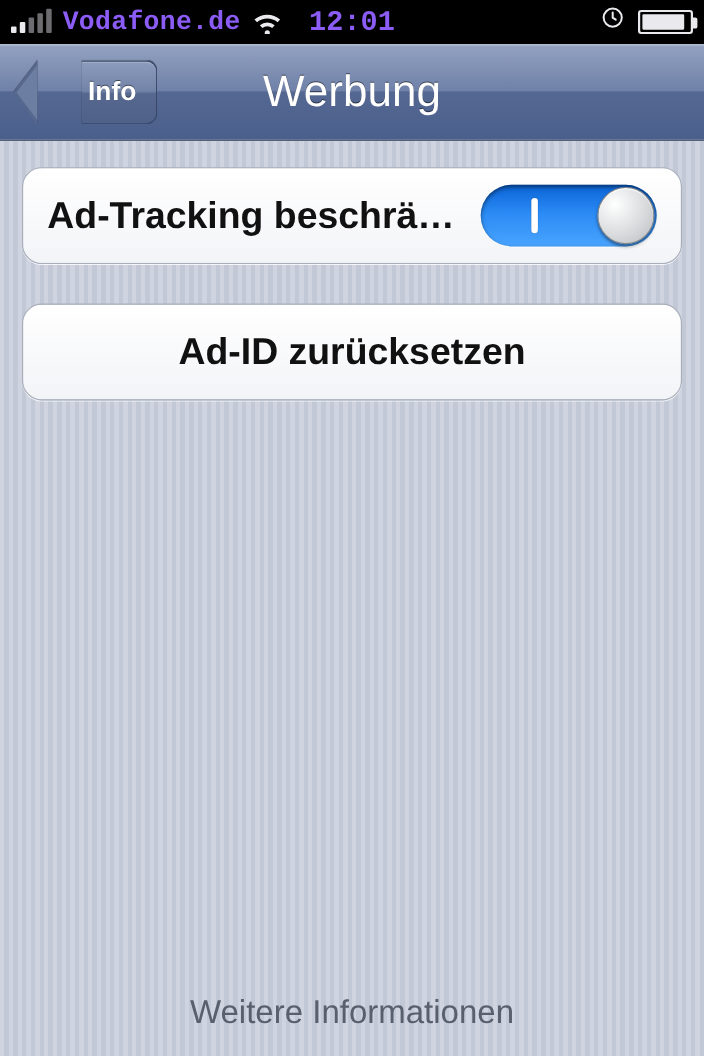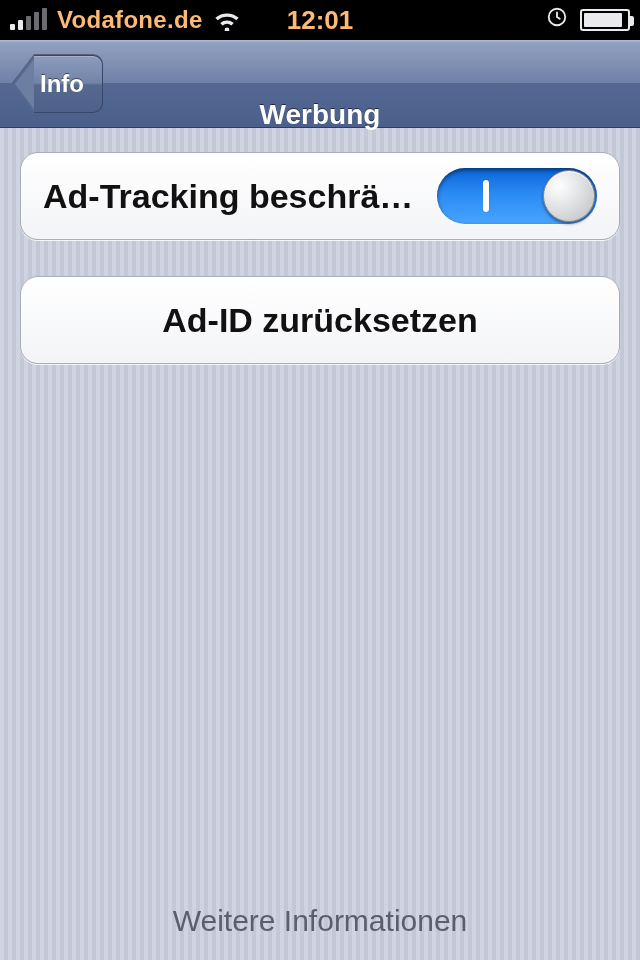--- a/index.html
+++ b/index.html
@@ -2,25 +2,26 @@
 <html><head>
 <meta charset="utf-8">
 <style>
   * { box-sizing: border-box; margin: 0; padding: 0; }
   html, body { width: 640px; height: 960px; overflow: hidden; font-family: "Helvetica Neue", Helvetica, Arial, sans-serif; -webkit-font-smoothing: antialiased; }
 
   
   .status-bar {
     height: 40px;
     background: #000;
-    color: #fdba74;
+    color: #8b5cf6;
     display: flex; align-items: center;
     padding: 16px 10px;
     font-size: 24px; font-weight: 600;
     position: relative;
+    font-family: Liberation Mono, monospace;
   }
   .status-left { display: flex; align-items: center; gap: 10px; }
   .signal {
     display: flex; align-items: flex-end; gap: 3px; height: 20px;
   }
   .signal span { width: 5px; background: #e9e9ee; border-radius: 1px; }
   .signal span.dim { background: #6c6c70; }
   .signal .b1{height:6px}.signal .b2{height:10px}.signal .b3{height:14px}.signal .b4{height:18px}.signal .b5{height:22px}
   .carrier { letter-spacing: .3px; }
   .wifi { display:flex; align-items:center; }
@@ -71,26 +72,26 @@
   .back-body{
     height:58px;
     padding: 0 18px 0 6px;
     background: linear-gradient(to bottom,#8c9cbd 0%, #7283a8 48%, #57688f 52%, #4f6189 100%);
     border:1px solid #37476a; border-left:none;
     border-radius: 0 10px 10px 0;
     display:flex; align-items:center;
     color:#fff; font-size:24px; font-weight:700;
     text-shadow: 0 -1px 0 rgba(0,0,0,.5);
     box-shadow: inset 0 1px 0 rgba(255,255,255,.25);
+    margin-left: 40px;
   }
   .nav-title{
     position:absolute; left:50%; top:50%; transform:translate(-50%,-50%);
-    color:#fff; font-size:28px; font-weight:700;
+    color:#fff; font-size:40px; font-weight:400;
     text-shadow: 0 -1px 0 rgba(0,0,0,.55);
-    margin-top: 31px;
   }
 
   
   .content {
     height: calc(960px - 40px - 88px);
     background-color:#c6ccd9;
     background-image: repeating-linear-gradient(90deg, #cfd4e0 0px, #cfd4e0 4px, #c2c8d5 4px, #c2c8d5 8px);
     padding: 24px 20px 16px;
     display:flex; flex-direction:column;
   }

